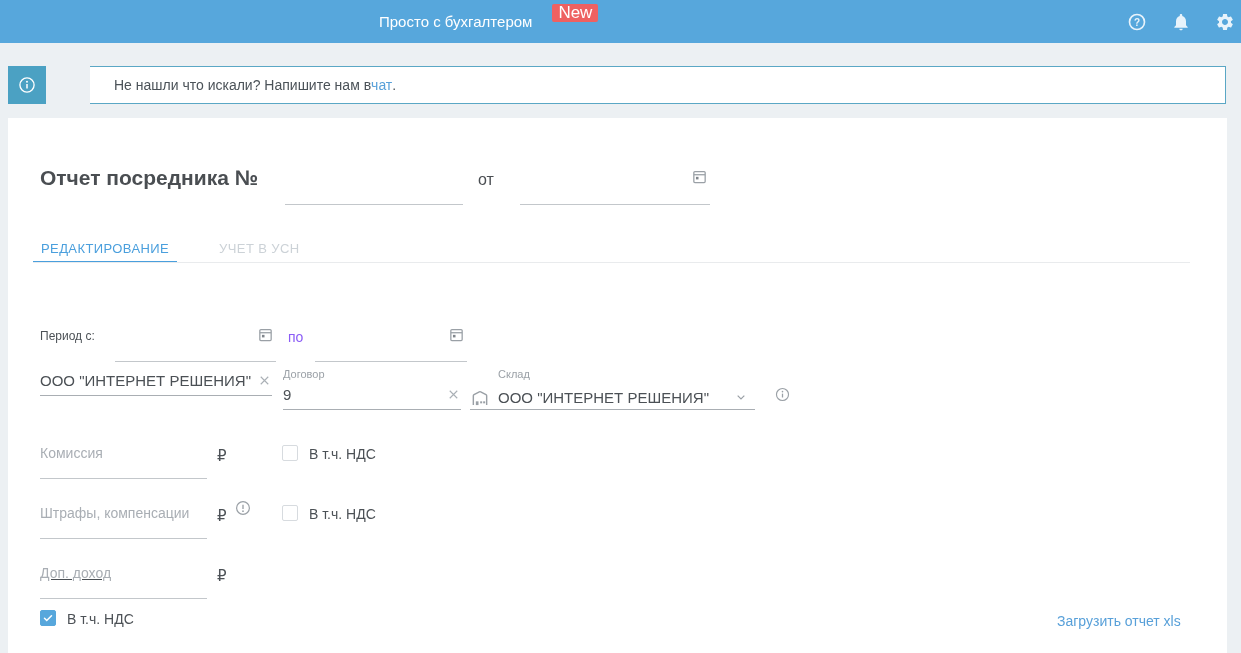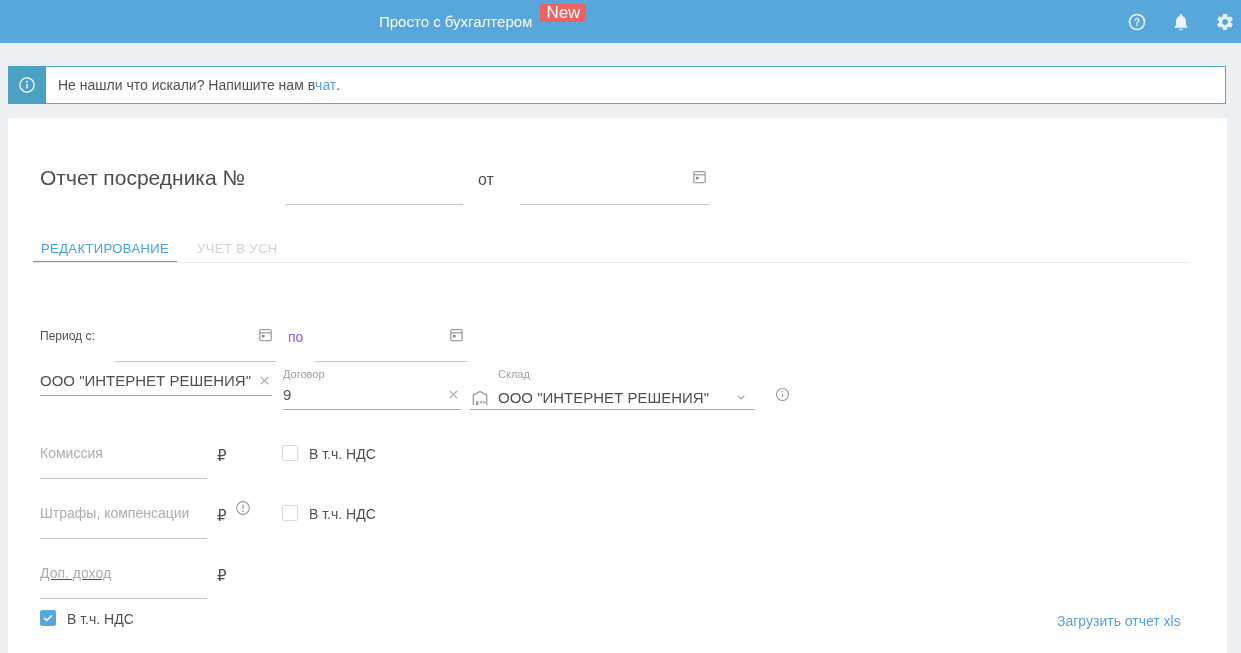--- a/index.html
+++ b/index.html
@@ -4,41 +4,41 @@
 <style>
   html,body{margin:0;padding:0;}
   body{
     width:1241px;height:653px;position:relative;overflow:hidden;
     background:#ecf0f3;
     font-family:"Liberation Sans",sans-serif;
     -webkit-font-smoothing:antialiased;
   }
   
   .topbar{position:absolute;left:0;top:0;width:1241px;height:43px;background:#57a7dc;}
-  .topbar-title{position:absolute;left:379px;top:0;height:43px;display:flex;align-items:center;color:#fff;font-size:15px;}
+  .topbar-title{position:absolute;left:379px;top:0;height:43px;display:flex;align-items:center;color:#fff;font-size:15px;gap:12px;}
   .new-badge{display:inline-block;margin-left:8px;background:#ee6161;color:#fff;font-size:17px;line-height:11px;padding:3px 6px 4px;border-radius:2px;position:relative;top:-9px;}
   .topbar-icons{position:absolute;right:6px;top:0;height:43px;display:flex;align-items:center;gap:24px;}
   .tb-icon{width:20px;height:20px;cursor:pointer;display:block;}
   
   .banner{position:absolute;left:8px;top:66px;width:1218px;height:38px;display:flex;}
   .banner-accent{flex:0 0 38px;background:#4ba1c3;display:flex;align-items:center;justify-content:center;}
-  .banner-body{flex:1;background:#fff;border:1px solid #5aa7c5;border-left:none;display:flex;align-items:center;padding-left:12px;font-size:14px;color:#4b5258;box-sizing:border-box;}
+  .banner-body{flex:1;background:#fff;border:1px solid #5aa7c5;border-left:none;display:flex;align-items:center;padding-left:24px;font-size:14px;color:#4b5258;box-sizing:border-box;margin-left:44px;}
   .banner-link{color:#58a0d9;text-decoration:none;cursor:pointer;}
   
   .card{position:absolute;left:8px;top:118px;width:1219px;height:535px;background:#fff;}
-  .page-title{position:absolute;left:32px;top:48px;margin:0;font-size:21px;font-weight:normal;color:#4a4e52;}
+  .page-title{position:absolute;left:32px;top:48px;margin:0;font-size:21px;font-weight:bold;color:#4a4e52;}
   .u-input{border:none;outline:none;background:transparent;border-bottom:1px solid #c3c7cb;font-family:inherit;font-size:15px;color:#4b5055;padding:0 0 17px;}
   .u-input::placeholder{color:#a9aeb4;}
   .report-number{position:absolute;left:277px;top:52px;width:178px;}
   .ot-label{position:absolute;left:470px;top:53px;font-size:16px;color:#4a4e52;}
   .date-wrap{position:absolute;left:512px;top:52px;width:190px;}
   .date-wrap .u-input{width:100%;box-sizing:border-box;padding-right:24px;}
   .cal-icon{position:absolute;right:2px;top:-2px;width:17px;height:17px;cursor:pointer;}
   
-  .tabs{position:absolute;left:25px;top:123px;display:flex;gap:12px;}
+  .tabs{position:absolute;left:25px;top:123px;display:flex;gap:34px;}
   .tab{font-size:13px;letter-spacing:.4px;padding:0 8px 5px;cursor:pointer;}
   .tab.active{color:#4a9fdd;border-bottom:2px solid #4a9fdd;}
   .tab.inactive{color:#ccd2d7;}
   .tabs-divider{position:absolute;left:25px;top:144px;width:1157px;height:1px;background:#e9ebed;}
   
   .period-label{position:absolute;left:32px;top:211px;font-size:12px;color:#4c5156;}
   .period-wrap{position:absolute;top:209px;}
   .period-wrap .u-input{width:100%;box-sizing:border-box;padding-right:24px;font-size:14px;}
   .period-from{left:107px;width:161px;}
   .period-to-label{position:absolute;left:280px;top:211px;font-size:14px;color:#8b5cf6;}

